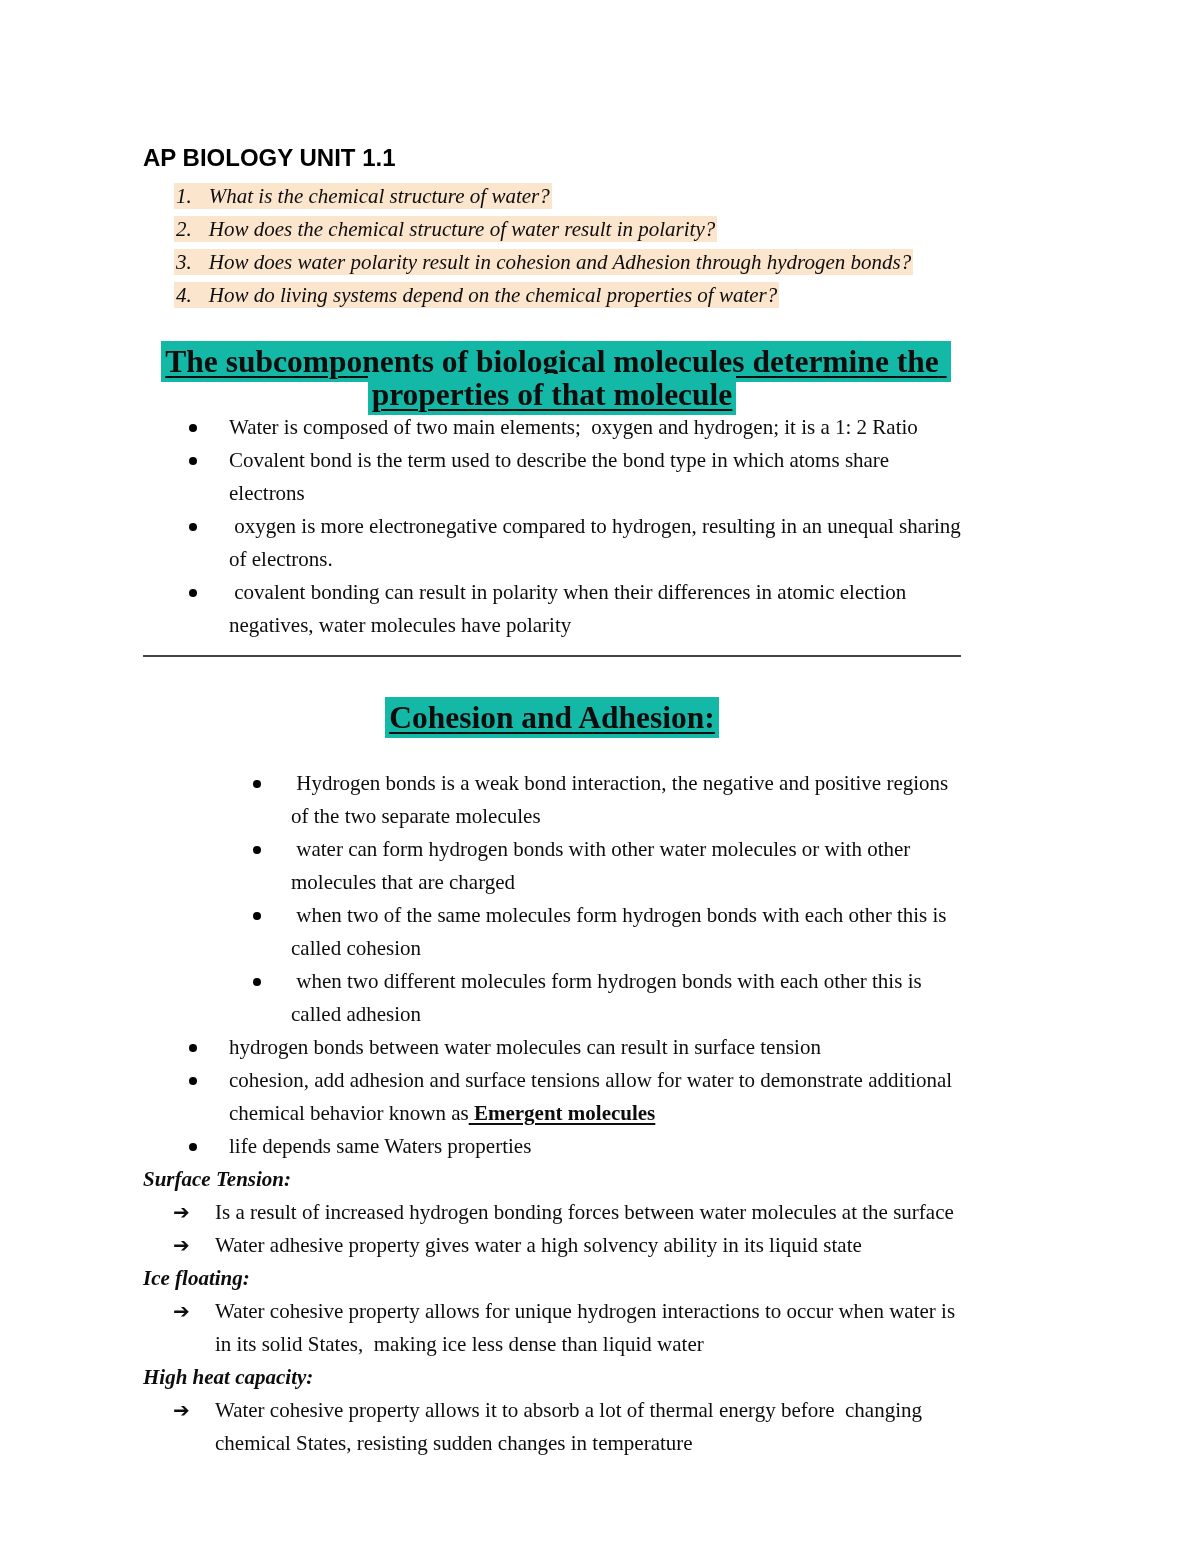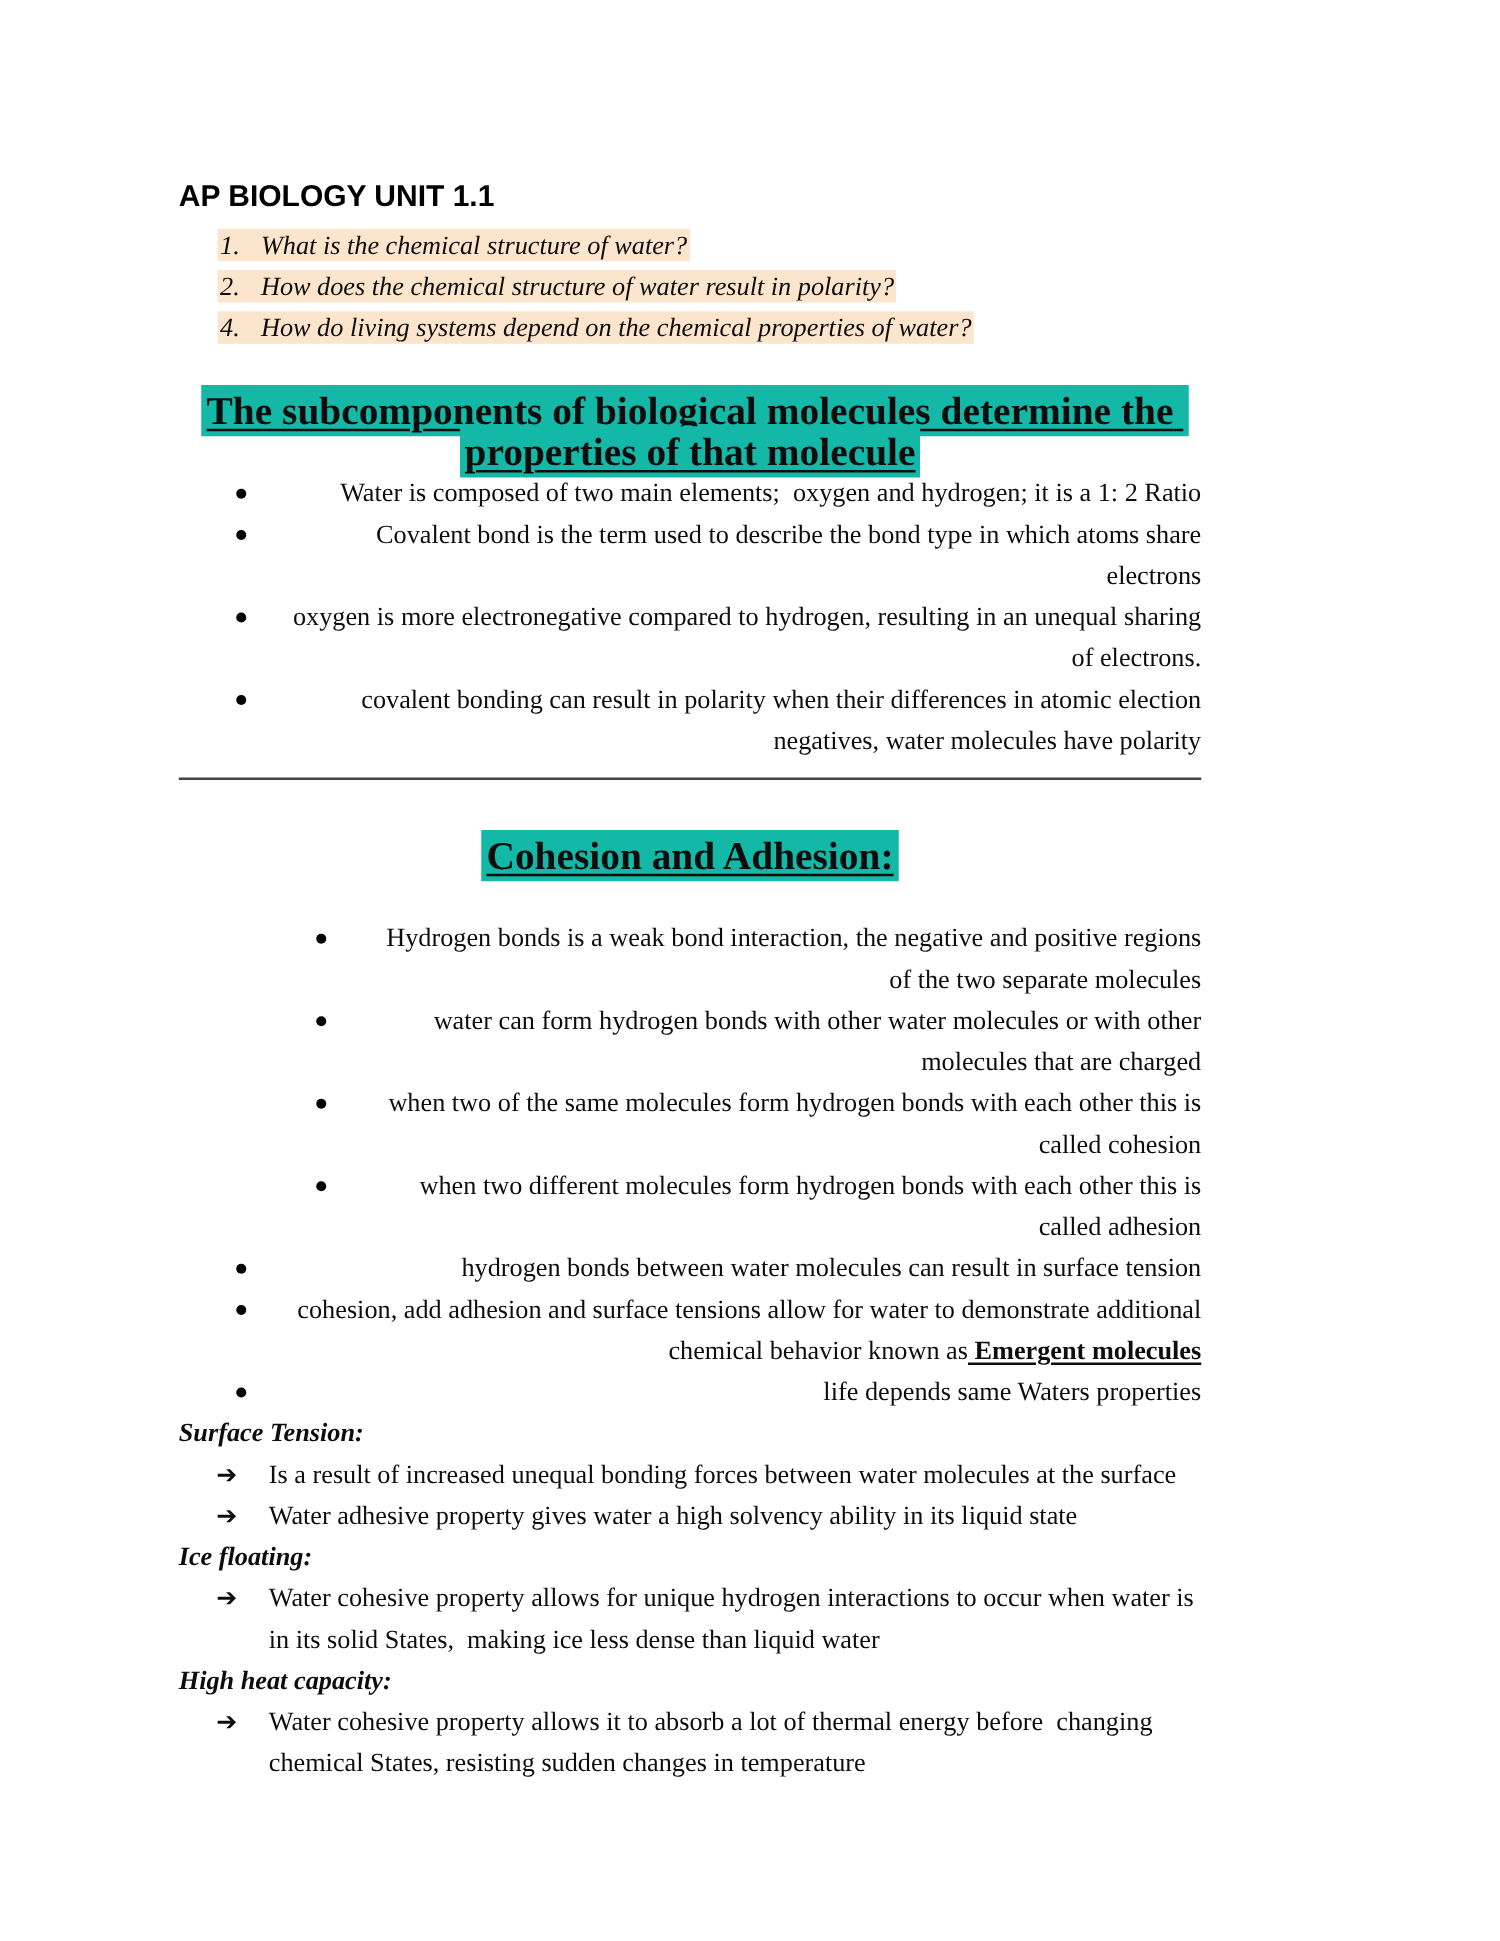--- a/index.html
+++ b/index.html
@@ -57,21 +57,21 @@
   }
   .section-heading .u-heading {
     text-decoration:underline;
     text-decoration-thickness:2px;
     text-underline-offset:4px;
   }
   .mt-block { margin-top:33px; }
 
   
   .b-list { margin:0; padding:0; }
-  .b-item { position:relative; padding-left:86px;text-align:right; }
+  .b-item { position:relative; padding-left:86px; }
   .b-item .dot {
     position:absolute; left:46px; top:13px;
     width:8px; height:8px; border-radius:50%;
     background:#000;
   }
   .b-item-lvl2 { padding-left:148px; }
   .b-item-lvl2 .dot { left:110px; }
 
   .u-strong {
     font-weight:bold;
@@ -112,20 +112,23 @@
   <h1 class="doc-title">AP BIOLOGY UNIT 1.1</h1>
 
   <ol class="q-list">
     <li class="q-item">
       <span class="hl-orange"><span class="q-num t">1.</span><span class="t">What is the chemical structure of water?</span></span>
     </li>
     <li class="q-item">
       <span class="hl-orange"><span class="q-num t">2.</span><span class="t">How does the chemical structure of water result in polarity?</span></span>
     </li>
     <li class="q-item">
+      <span class="hl-orange"><span class="q-num t">3.</span><span class="t">How does water polarity result in cohesion and Adhesion through hydrogen bonds?</span></span>
+    </li>
+    <li class="q-item">
       <span class="hl-orange"><span class="q-num t">4.</span><span class="t">How do living systems depend on the chemical properties of water?</span></span>
     </li>
   </ol>
 
   <h2 class="section-heading mt-block">
     <span class="hl-green u-heading t">The subcomponents of biological molecules determine the properties of that molecule</span>
   </h2>
 
   <div class="b-list">
     <div class="b-item">
@@ -184,21 +187,21 @@
     <div class="b-item">
       <span class="dot"></span>
       <span class="t">life depends same Waters properties</span>
     </div>
   </div>
 
   <p class="prop-label">Surface Tension:</p>
   <div class="b-list">
     <div class="a-item">
       <span class="arrow">➔</span>
-      <span class="t">Is a result of increased unequal bonding forces between water molecules at the surface</span>
+      <span class="t">Is a result of increased hydrogen bonding forces between water molecules at the surface</span>
     </div>
     <div class="a-item">
       <span class="arrow">➔</span>
       <span class="t">Water adhesive property gives water a high solvency ability in its liquid state</span>
     </div>
   </div>
 
   <p class="prop-label">Ice floating:</p>
   <div class="b-list">
     <div class="a-item">

